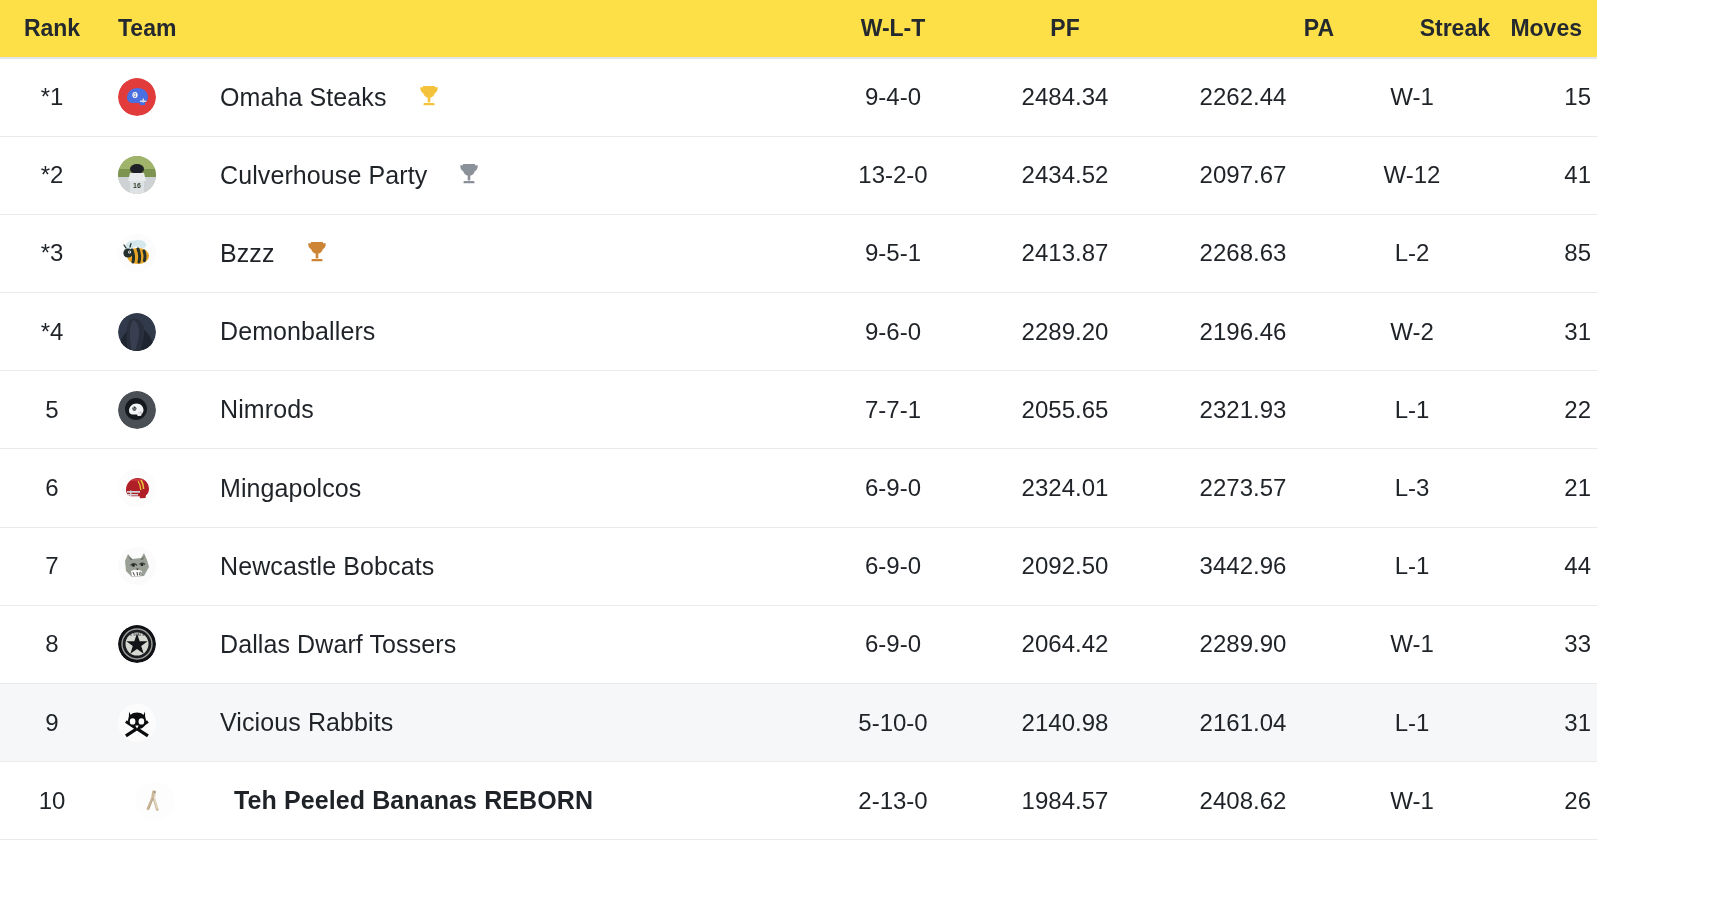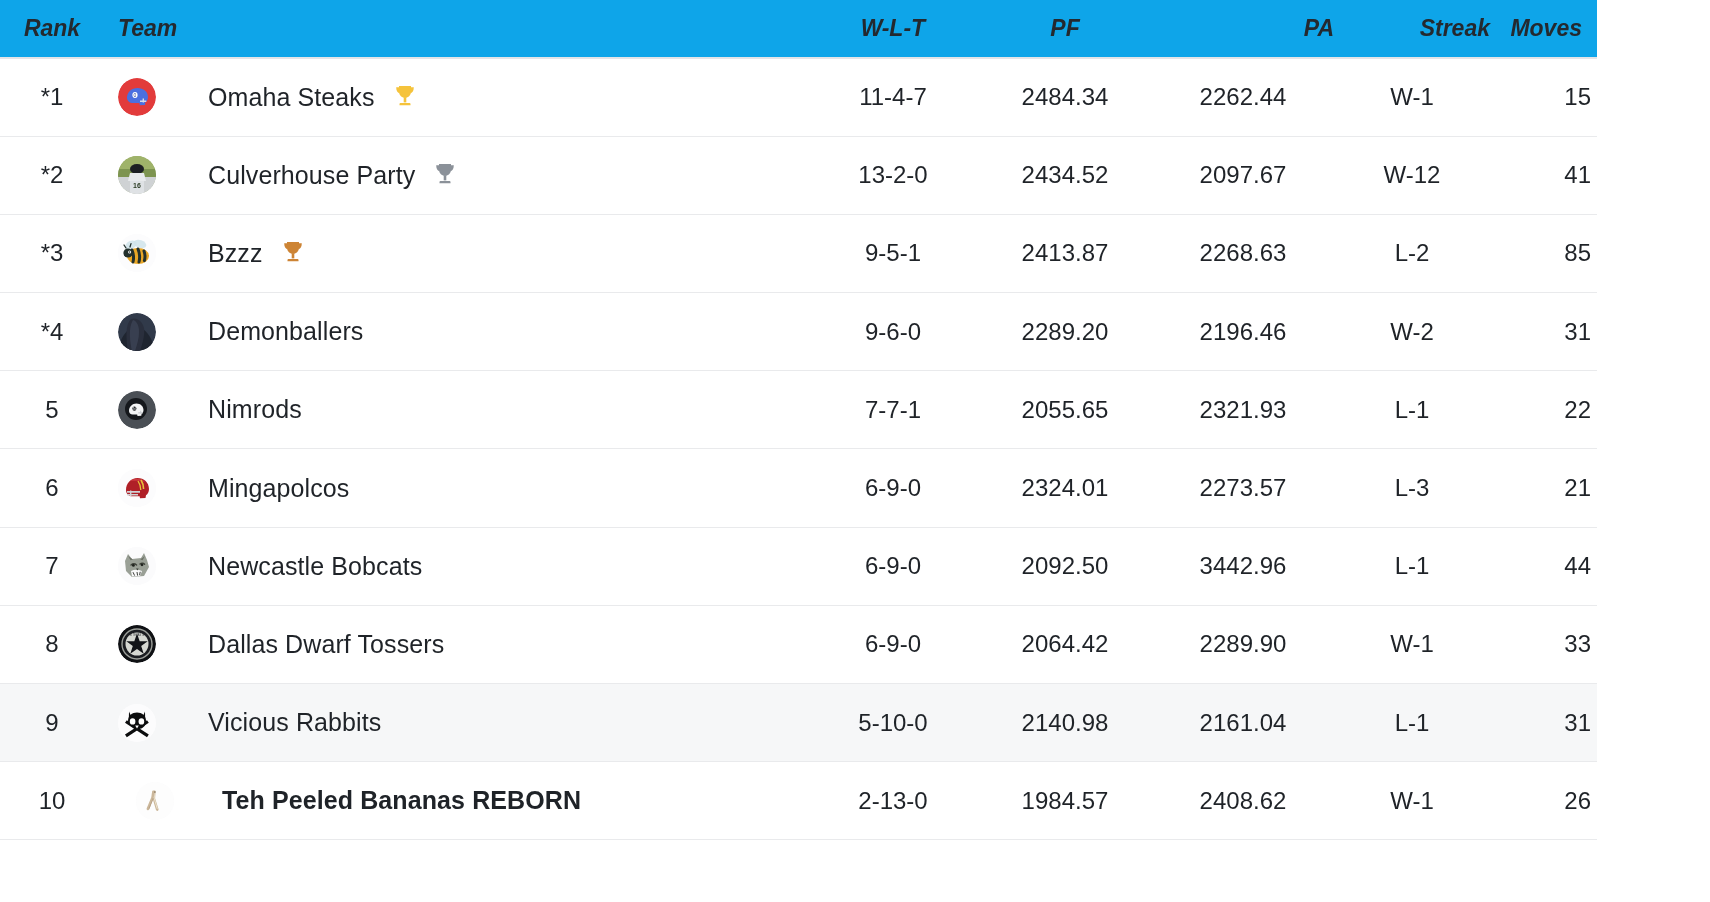--- a/index.html
+++ b/index.html
@@ -18,22 +18,21 @@
   }
 
   .standings-table {
     width: 1568px;
     border-collapse: collapse;
     table-layout: fixed;
   }
 
   
   thead tr {
-    background: #0ea5e9;
-    font-style: italic;
+    background: #fde047;
   }
   thead th {
     font-size: 23px;
     font-weight: bold;
     color: #24292f;
     padding: 0;
     height: 57px;
     vertical-align: middle;
     border-bottom: 2px solid #e3e5e8;
     white-space: nowrap;
@@ -67,21 +66,21 @@
   td.pf,
   td.pa,
   td.streak { text-align: center; }
   td.moves  { text-align: right; padding-right: 6px; }
 
   
   td.team { text-align: left; padding-left: 14px; }
   .team-inner {
     display: flex;
     align-items: center;
-    gap: 4px;
+    gap: 16px;
   }
   .team-inner.indented { padding-left: 18px; font-weight: bold; }
   .team-inner.indented .team-name { margin-left: 44px; }
 
   .avatar {
     width: 38px;
     height: 38px;
     border-radius: 50%;
     flex: 0 0 38px;
     position: relative;
@@ -141,21 +140,21 @@
         <span class="trophy">
               <svg viewBox="0 0 24 26" width="24" height="26">
     <path d="M6 2h12v5.5c0 3.6-2.5 6.3-6 6.3S6 11.1 6 7.5z" fill="#f5c33b"></path>
     <path d="M6 3.2H3.2c0 3.6 1.4 5.6 3.6 6.1zM18 3.2h2.8c0 3.6-1.4 5.6-3.6 6.1z" fill="#f5c33b"></path>
     <rect x="10.7" y="13.2" width="2.6" height="5.2" fill="#f5c33b"></rect>
     <path d="M7.4 19h9.2c.5 0 .9.4.9.9v1.4H6.5v-1.4c0-.5.4-.9.9-.9z" fill="#f5c33b"></path>
   </svg>
             </span>
       </span>
     </td>
-    <td class="wlt">11-4-7</td>
+    <td class="wlt">9-4-0</td>
     <td class="pf">2484.34</td>
     <td class="pa">2262.44</td>
     <td class="streak">W-1</td>
     <td class="moves">15</td>
   </tr>
       <tr>
     <td class="rank">*2</td>
     <td class="team">
       <span class="team-inner">
         <span class="avatar">

